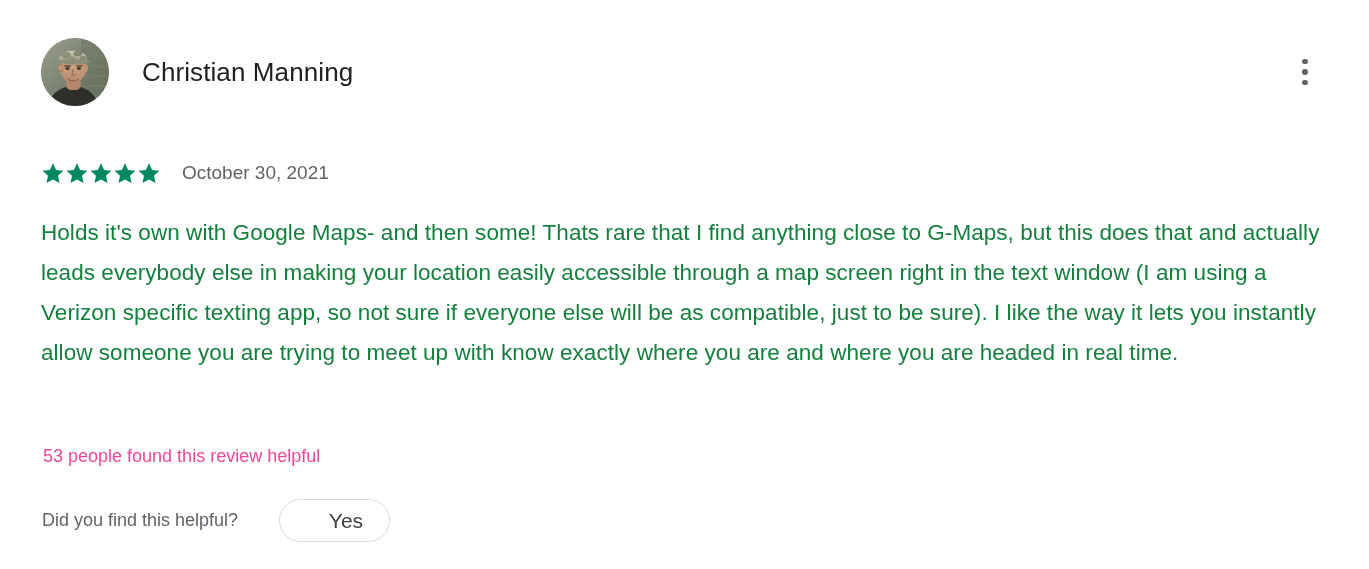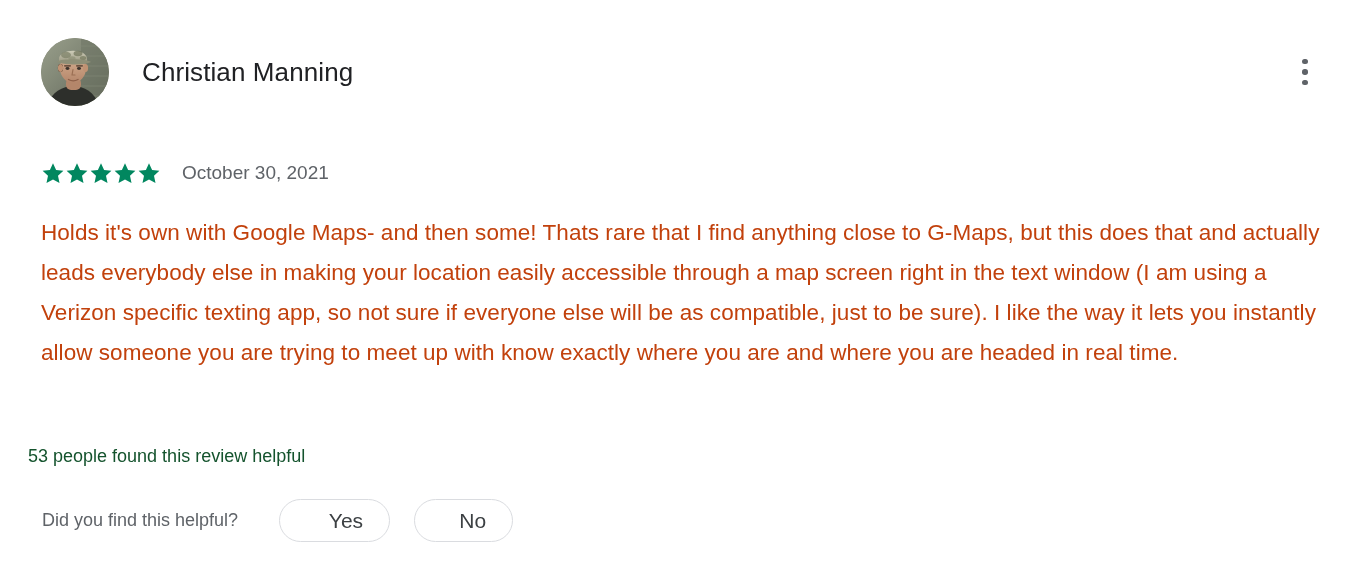--- a/index.html
+++ b/index.html
@@ -100,32 +100,32 @@
   }
 
   
   .review-body {
     position: absolute;
     left: 41px;
     top: 213px;
     width: 1302px;
     font-size: 22.5px;
     line-height: 40px;
-    color: #c2410c;
+    color: #15803d;
     letter-spacing: 0.05px;
   }
 
   
   .helpful-count {
     position: absolute;
-    left: 28px;
+    left: 43px;
     top: 443px;
     font-size: 18px;
     line-height: 26px;
-    color: #14532d;
+    color: #ec4899;
   }
 
   
   .feedback-row {
     position: absolute;
     left: 42px;
     top: 498px;
     display: flex;
     align-items: center;
     height: 44px;
@@ -258,16 +258,15 @@
     <div class="review-date">October 30, 2021</div>
   </div>
 
   <div class="review-body">Holds it's own with Google Maps- and then some! Thats rare that I find anything close to G-Maps, but this does that and actually leads everybody else in making your location easily accessible through a map screen right in the text window (I am using a Verizon specific texting app, so not sure if everyone else will be as compatible, just to be sure). I like the way it lets you instantly allow someone you are trying to meet up with know exactly where you are and where you are headed in real time.</div>
 
   <div class="helpful-count">53 people found this review helpful</div>
 
   <div class="feedback-row">
     <span class="feedback-label">Did you find this helpful?</span>
     <button class="vote-button yes">Yes</button>
-    <button class="vote-button no">No</button>
   </div>
 
 </div>
 
 </body></html>

